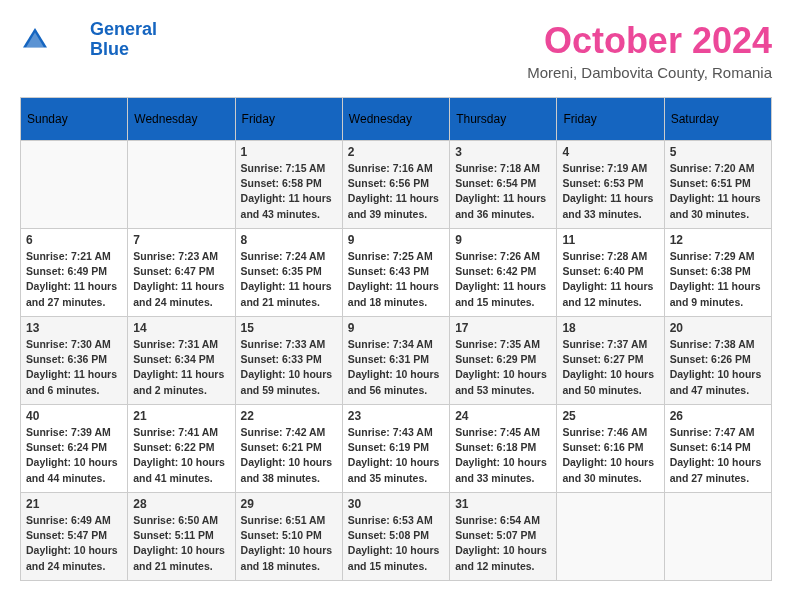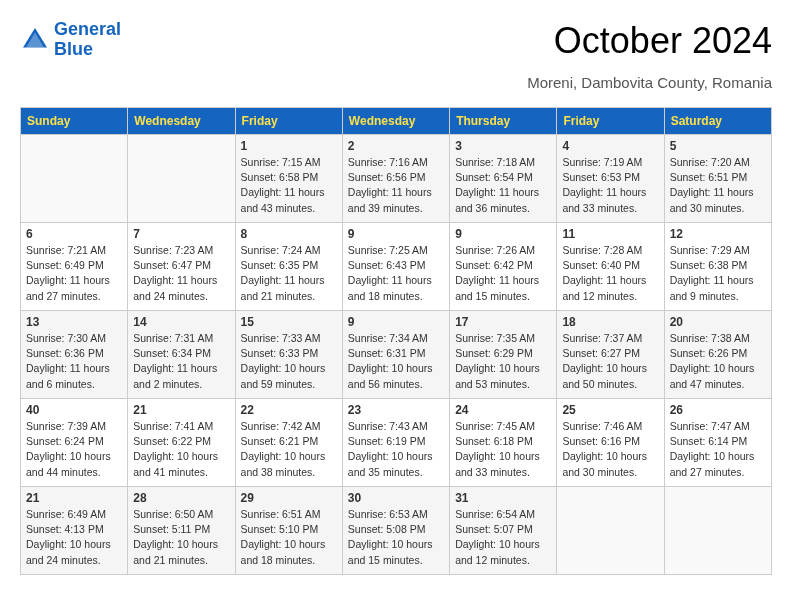--- a/index.html
+++ b/index.html
@@ -18,52 +18,53 @@
     }
     .logo {
       display: flex;
       align-items: center;
     }
     .logo-text {
       font-size: 18px;
       font-weight: bold;
       color: #333;
       line-height: 1.1;
+      margin-left: 36px;
     }
     .logo-text .blue { color: #1565c0; }
     .logo-icon {
       width: 30px;
       height: 30px;
       margin-right: 4px;
     }
     .title-block {
       text-align: right;
     }
     .month-title {
       font-size: 36px;
-      font-weight: normal;
-      color: #000000;
+      font-weight: bold;
+      color: #ec4899;
     }
     .location-title {
       font-size: 15px;
       color: #555;
-      margin-top: 12px;
+      margin-top: 2px;
     }
     .calendar {
       width: 100%;
       border-collapse: collapse;
       font-size: 11px;
     }
     .calendar th {
       background: #1565c0;
-      color: #fde047;
+      color: #000000;
       text-align: left;
-      padding: 6px 6px;
+      padding: 14px 6px;
       font-size: 12px;
-      font-weight: bold;
+      font-weight: normal;
       border: 1px solid #ccc;
     }
     .calendar td {
       vertical-align: top;
       border: 1px solid #ccc;
       padding: 4px 5px;
       min-height: 80px;
       height: 88px;
       width: calc(100% / 7);
       color: #333;
@@ -74,20 +75,21 @@
     .day-num {
       font-size: 12px;
       font-weight: bold;
       margin-bottom: 2px;
       display: block;
     }
     .day-info {
       font-size: 10.5px;
       line-height: 1.45;
       color: #333;
+      font-weight: bold;
     }
     tr:nth-child(even) td:not(.empty) {
       background: #fff;
     }
     tr:nth-child(odd) td:not(.empty) {
       background: #f5f5f5;
     }
     
     .week-row-odd td { background: #fff; }
     .week-row-even td { background: #f0f2f5; }
@@ -289,21 +291,21 @@
           <span class="day-num">26</span>
           <div class="day-info">Sunrise: 7:47 AM
 Sunset: 6:14 PM
 Daylight: 10 hours and 27 minutes.</div>
         </td>
       </tr>
       <tr class="week-row-odd">
         <td>
           <span class="day-num">21</span>
           <div class="day-info">Sunrise: 6:49 AM
-Sunset: 4:13 PM
+Sunset: 5:47 PM
 Daylight: 10 hours and 24 minutes.</div>
         </td>
         <td>
           <span class="day-num">28</span>
           <div class="day-info">Sunrise: 6:50 AM
 Sunset: 5:11 PM
 Daylight: 10 hours and 21 minutes.</div>
         </td>
         <td>
           <span class="day-num">29</span>

